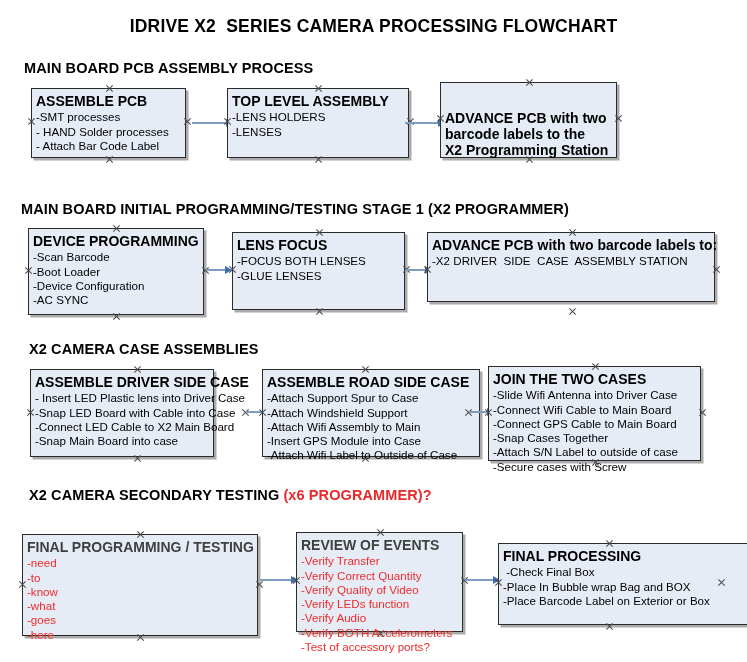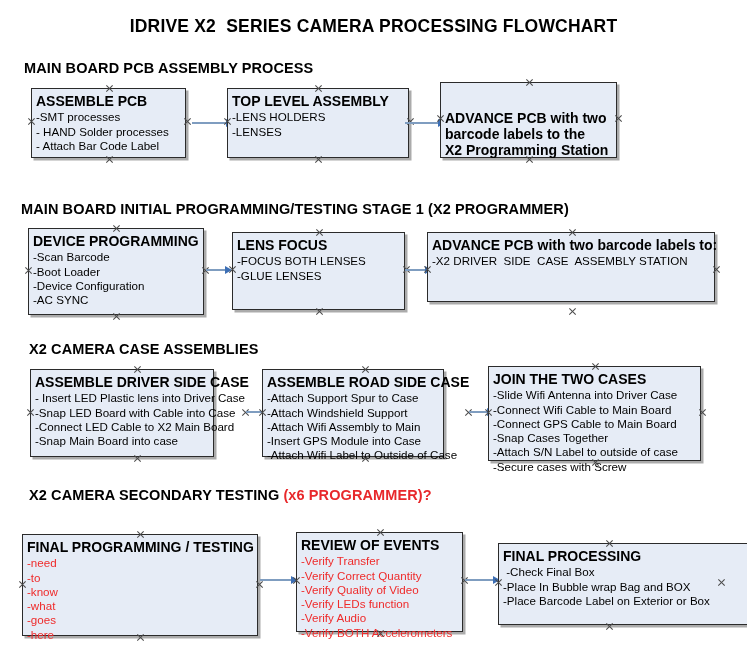--- a/index.html
+++ b/index.html
@@ -63,21 +63,21 @@
   }
   .node.title-wrap .node-title {
     white-space: pre-line;
     margin-top: 23px;
   }
   .node.red .node-title,
   .node.red .node-line {
     color: #ef2b2b;
   }
   .node.red .node-title {
-    color: #000000;
+    color: #404040;
   }
 
   
   .handle {
     position: absolute;
     width: 9px;
     height: 9px;
     pointer-events: none;
   }
   .handle::before, .handle::after {
@@ -215,21 +215,21 @@
   <span class="handle" style="left:102px; top:-5px;"></span>
   <span class="handle" style="left:102px; top:84px;"></span>
   <span class="handle" style="left:210px; top:38px;"></span>
 </div>
 
 <div class="arrow" style="left:246px; top:407px; width:26px;">
   <span class="shaft" style="width:19px;"></span>
   <span class="head" style="left:19px;"></span>
 </div>
 
-<div class="node" style="left:262px; top:369px; width:182px; height:88px;">
+<div class="node" style="left:262px; top:369px; width:218px; height:88px;">
   <div class="node-title">ASSEMBLE ROAD SIDE CASE</div>
   <div class="node-line">-Attach Support Spur to Case</div>
   <div class="node-line">-Attach Windshield Support</div>
   <div class="node-line">-Attach Wifi Assembly to Main</div>
   <div class="node-line">-Insert GPS Module into Case</div>
   <div class="node-line">-Attach Wifi Label to Outside of Case</div>
   <span class="handle" style="left:-5px; top:38px;"></span>
   <span class="handle" style="left:98px; top:-5px;"></span>
   <span class="handle" style="left:98px; top:84px;"></span>
   <span class="handle" style="left:201px; top:38px;"></span>
@@ -276,20 +276,21 @@
 </div>
 
 <div class="node red" style="left:296px; top:532px; width:167px; height:100px;">
   <div class="node-title">REVIEW OF EVENTS</div>
   <div class="node-line">-Verify Transfer</div>
   <div class="node-line">-Verify Correct Quantity</div>
   <div class="node-line">-Verify Quality of Video</div>
   <div class="node-line">-Verify LEDs function</div>
   <div class="node-line">-Verify Audio</div>
   <div class="node-line">-Verify BOTH Accelerometers</div>
+  <div class="node-line">-Test of accessory ports?</div>
   <span class="handle" style="left:-5px; top:43px;"></span>
   <span class="handle" style="left:79px; top:-5px;"></span>
   <span class="handle" style="left:79px; top:96px;"></span>
   <span class="handle" style="left:163px; top:43px;"></span>
 </div>
 
 <div class="arrow" style="left:465px; top:575px; width:35px;">
   <span class="shaft" style="width:28px;"></span>
   <span class="head" style="left:28px;"></span>
 </div>

